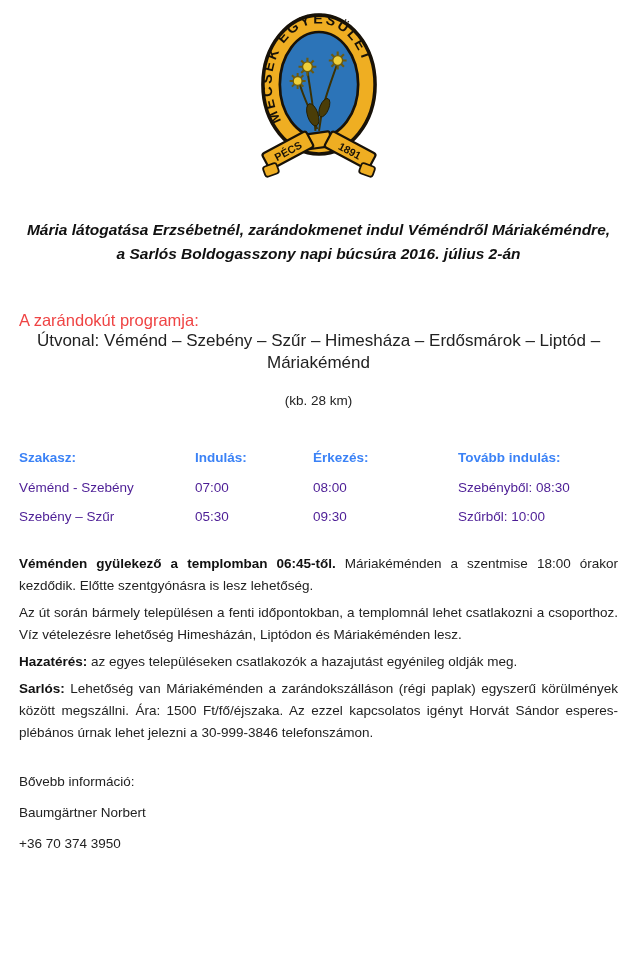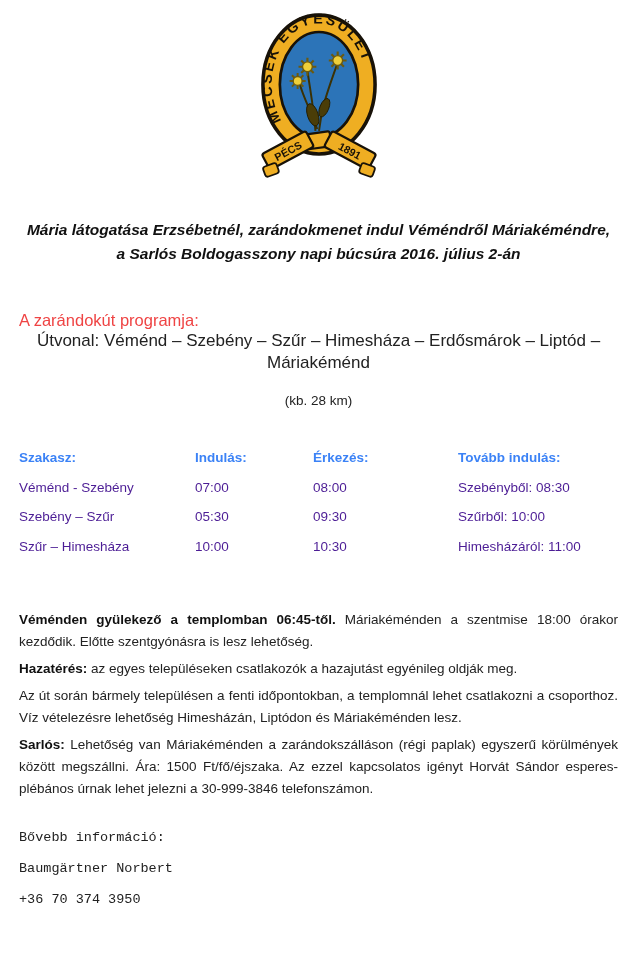--- a/index.html
+++ b/index.html
@@ -41,32 +41,32 @@
     table-layout: fixed;
   }
   table.schedule th, table.schedule td {
     padding: 0; height: 29.5px; vertical-align: top;
     text-align: left; font-weight: 400; color: #4c1d95;
     white-space: nowrap; overflow: hidden;
   }
   table.schedule th { font-weight: 700; color: #3b82f6; }
   col.c1 { width: 176px; } col.c2 { width: 118px; } col.c3 { width: 145px; } col.c4 { width: auto; }
 
-  .paragraphs { margin-top: 41px; }
+  .paragraphs { margin-top: 14px; }
   .paragraphs p {
     margin: 0 0 5px 0;
     font-size: 13.5px;
     line-height: 22px;
     text-align: justify;
     color: #222;
   }
   .b { font-weight: 700; color: #111; }
 
   .contact { margin-top: 27px; font-size: 13.5px; color: #222; }
-  .contact p { margin: 0 0 9px 0; line-height: 22px; font-family: Liberation Mono, monospace; }
+  .contact p { margin: 0 0 9px 0; line-height: 22px; }
 
   svg text { font-family: "Liberation Sans", sans-serif; }
 </style>
 </head>
 <body>
 
 <div class="page">
 
   <div class="logo-wrap">
     <svg width="126" height="178" viewBox="0 0 140 200" aria-hidden="true">
@@ -148,33 +148,27 @@
         <td>07:00</td>
         <td>08:00</td>
         <td>Szebényből: 08:30</td>
       </tr>
       <tr>
         <td>Szebény – Szűr</td>
         <td>05:30</td>
         <td>09:30</td>
         <td>Szűrből: 10:00</td>
       </tr>
-      <tr>
-        <td>Szűr – Himesháza</td>
-        <td>10:00</td>
-        <td>10:30</td>
-        <td>Himesházáról: 11:00</td>
-      </tr>
     </tbody>
   </table>
 
   <div class="paragraphs">
     <p><span class="b">Véménden gyülekező a templomban 06:45-től.</span><span> Máriakéménden a szentmise 18:00 órakor kezdődik. Előtte szentgyónásra is lesz lehetőség.</span></p>
+    <p><span class="b"></span><span>Az út során bármely településen a fenti időpontokban, a templomnál lehet csatlakozni a csoporthoz. Víz vételezésre lehetőség Himesházán, Liptódon és Máriakéménden lesz.</span></p>
     <p><span class="b">Hazatérés:</span><span> az egyes településeken csatlakozók a hazajutást egyénileg oldják meg.</span></p>
-    <p><span class="b"></span><span>Az út során bármely településen a fenti időpontokban, a templomnál lehet csatlakozni a csoporthoz. Víz vételezésre lehetőség Himesházán, Liptódon és Máriakéménden lesz.</span></p>
     <p><span class="b">Sarlós:</span><span> Lehetőség van Máriakéménden a zarándokszálláson (régi paplak) egyszerű körülmények között megszállni. Ára: 1500 Ft/fő/éjszaka. Az ezzel kapcsolatos igényt Horvát Sándor esperes-plébános úrnak lehet jelezni a 30-999-3846 telefonszámon.</span></p>
   </div>
 
   <div class="contact">
     <p>Bővebb információ:</p>
     <p>Baumgärtner Norbert</p>
     <p>+36 70 374 3950</p>
   </div>
 
 </div>

